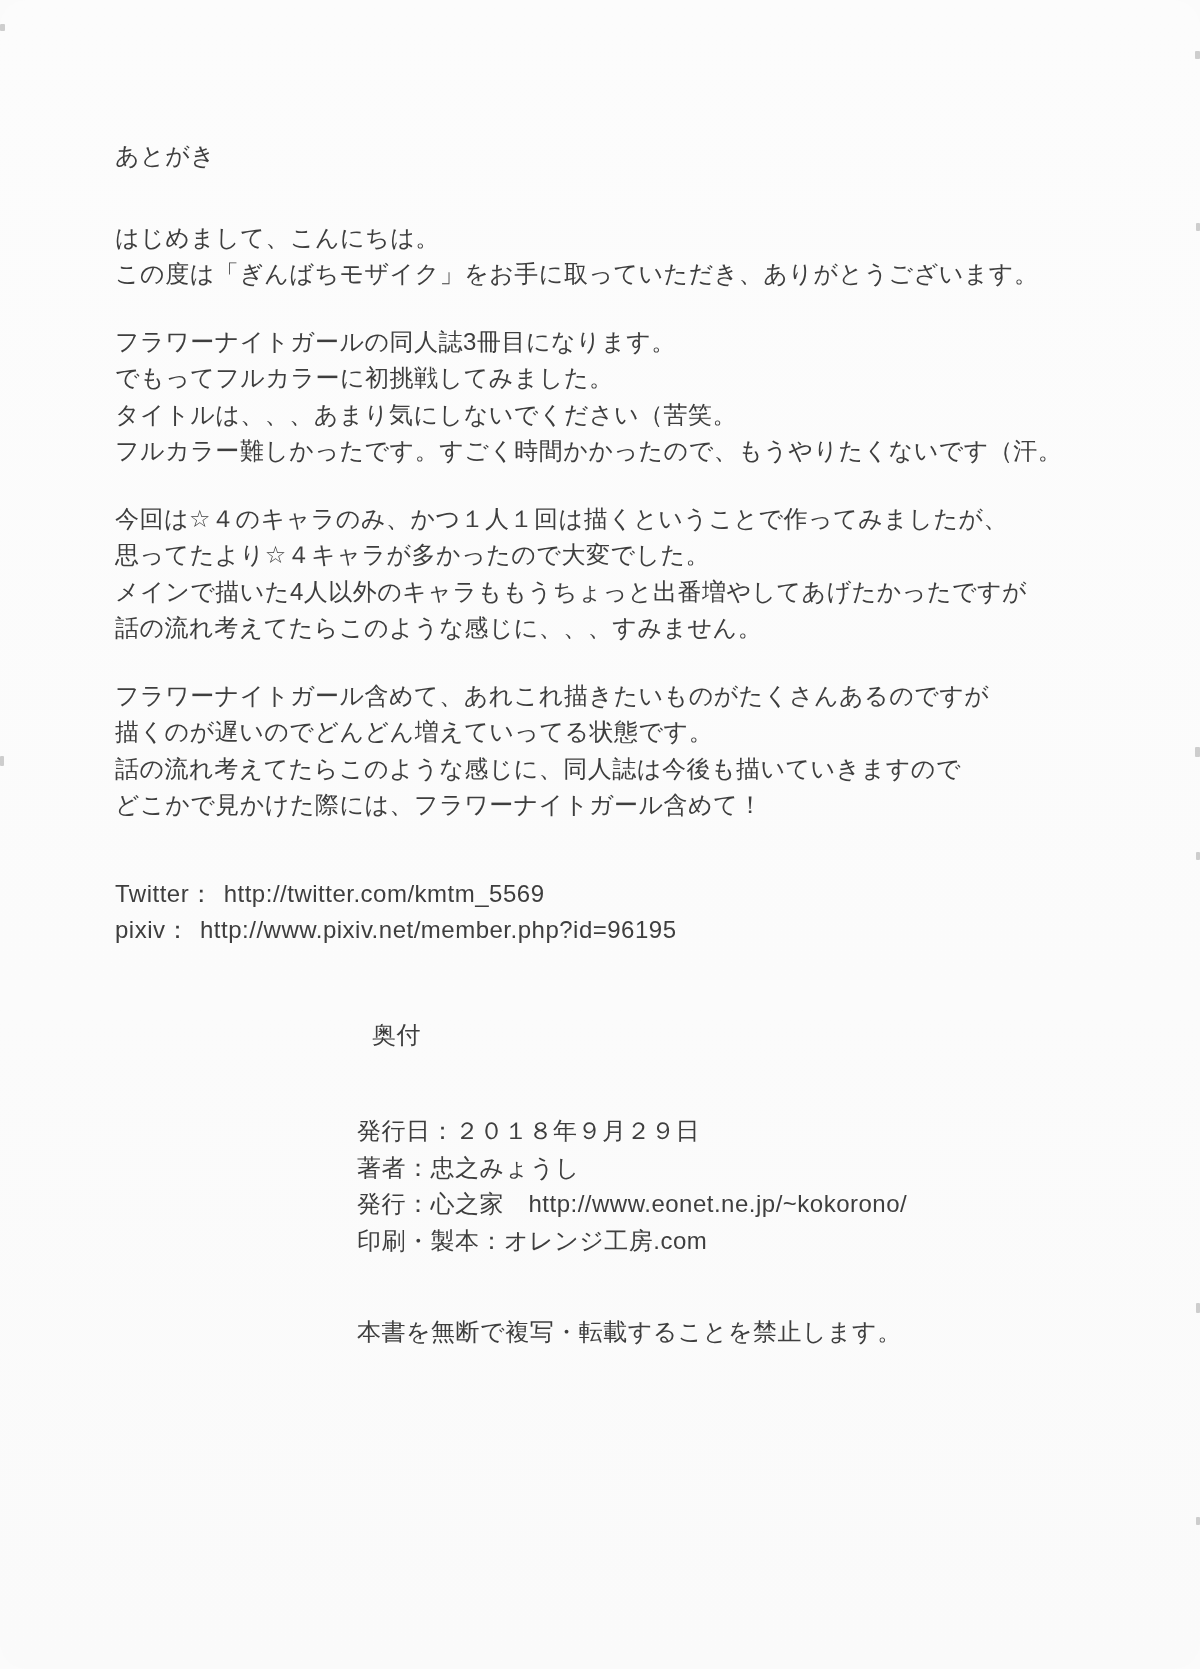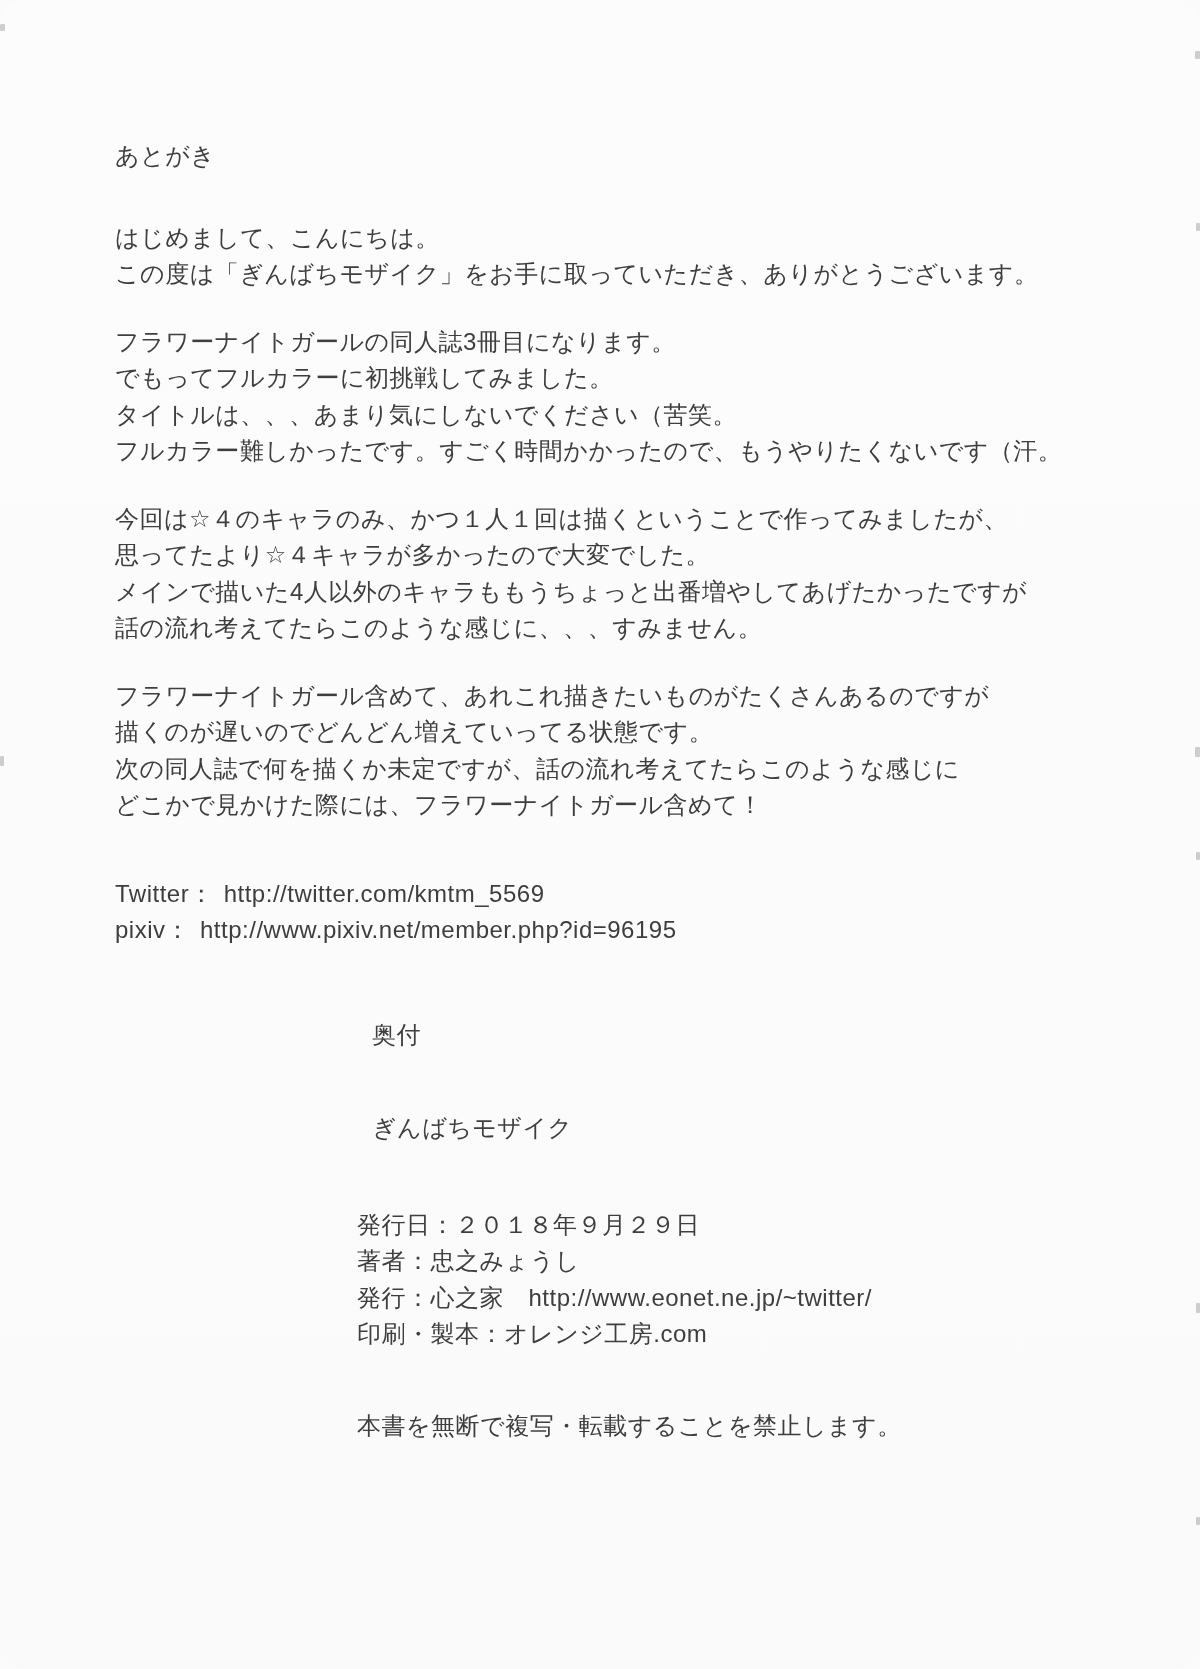--- a/index.html
+++ b/index.html
@@ -79,40 +79,39 @@
     <div class="para">
       <div class="line">今回は☆４のキャラのみ、かつ１人１回は描くということで作ってみましたが、</div>
       <div class="line">思ってたより☆４キャラが多かったので大変でした。</div>
       <div class="line">メインで描いた4人以外のキャラももうちょっと出番増やしてあげたかったですが</div>
       <div class="line">話の流れ考えてたらこのような感じに、、、すみません。</div>
     </div>
 
     <div class="para">
       <div class="line">フラワーナイトガール含めて、あれこれ描きたいものがたくさんあるのですが</div>
       <div class="line">描くのが遅いのでどんどん増えていってる状態です。</div>
-      <div class="line">次の同人誌で何を描くか未定ですが、話の流れ考えてたらこのような感じに</div>
+      <div class="line">話の流れ考えてたらこのような感じに、同人誌は今後も描いていきますので</div>
       <div class="line">どこかで見かけた際には、フラワーナイトガール含めて！</div>
     </div>
 
     <div class="links">
       <div class="line">
         <span>Twitter：</span><span>http://twitter.com/kmtm_5569</span>
       </div>
       <div class="line">
         <span>pixiv：</span><span>http://www.pixiv.net/member.php?id=96195</span>
       </div>
     </div>
 
     <div class="colophon">
       <div class="colophon-heading">奥付</div>
-      <div class="colophon-title">ぎんばちモザイク</div>
       <div class="colophon-lines">
         <div class="line">発行日：２０１８年９月２９日</div>
         <div class="line">著者：忠之みょうし</div>
-        <div class="line">発行：心之家　http://www.eonet.ne.jp/~twitter/</div>
+        <div class="line">発行：心之家　http://www.eonet.ne.jp/~kokorono/</div>
         <div class="line">印刷・製本：オレンジ工房.com</div>
       </div>
       <div class="colophon-notice">本書を無断で複写・転載することを禁止します。</div>
     </div>
   </div>
 
   <div class="speck" style="left:0; top:24px; width:5px; height:7px;"></div>
   <div class="speck" style="left:0; top:756px; width:4px; height:10px;"></div>
   <div class="speck" style="left:1195px; top:51px; width:5px; height:8px;"></div>
   <div class="speck" style="left:1196px; top:223px; width:4px; height:8px;"></div>

